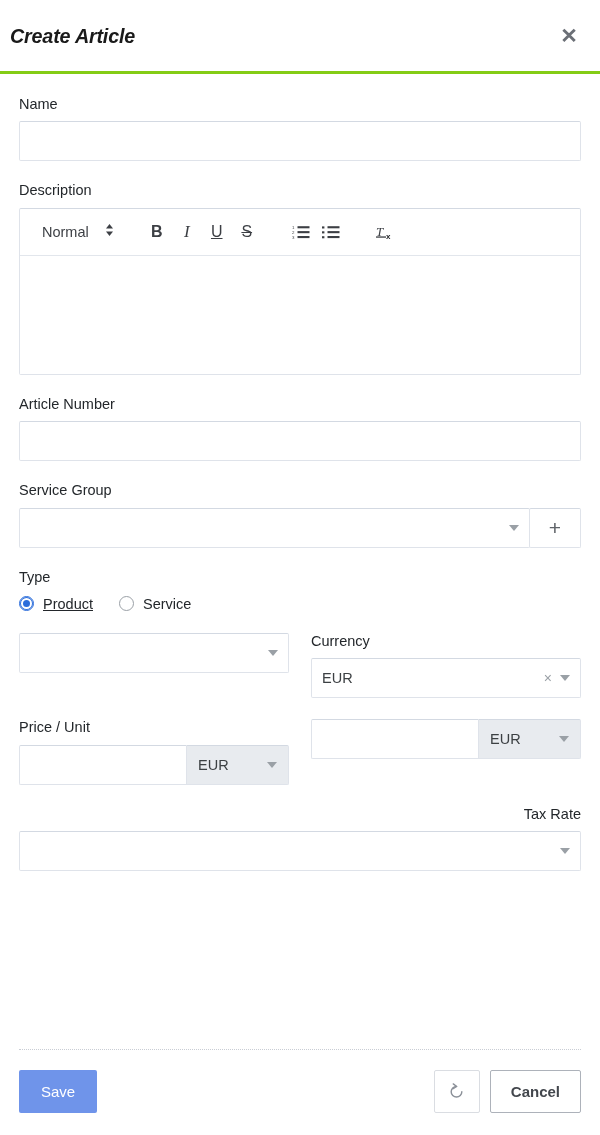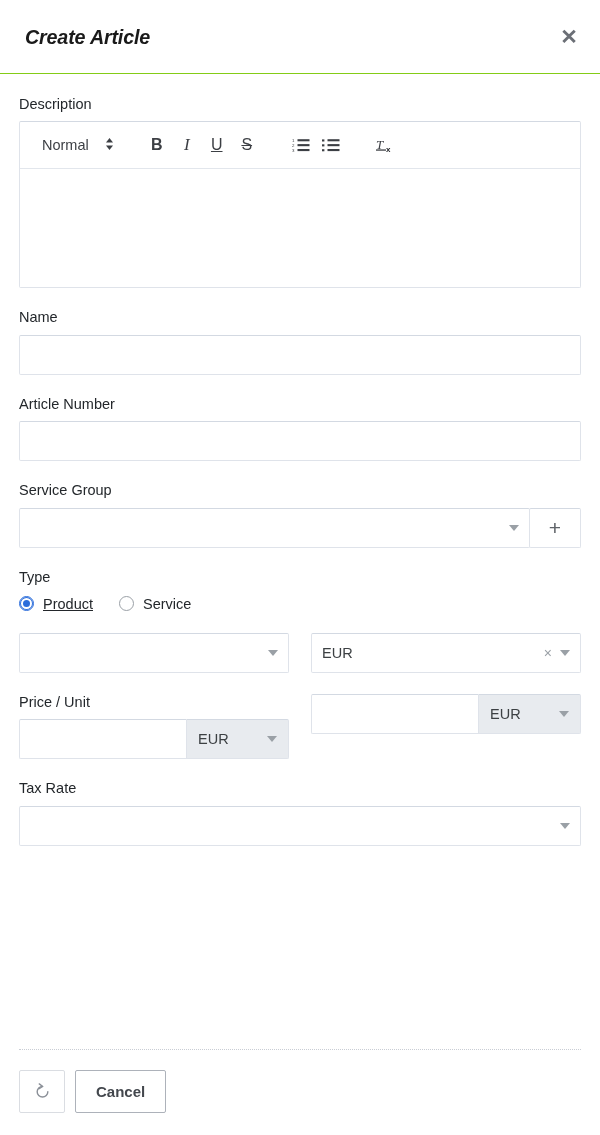--- a/index.html
+++ b/index.html
@@ -21,22 +21,22 @@
     display: flex;
     flex-direction: column;
   }
 
   
   .dialog-header {
     height: 74px;
     display: flex;
     align-items: center;
     justify-content: space-between;
-    padding: 0 19px 0 25px;
-    border-bottom: 1px solid #84cc16;
+    padding: 0 19px 0 10px;
+    border-bottom: 3px solid #84cc16;
     flex: none;
   }
   .dialog-title {
     font-size: 21px;
     font-weight: bold;
     font-style: italic;
     letter-spacing: -0.2px;
     color: #1a1a1a;
     font-family: "Liberation Sans", sans-serif;
     transform: scaleX(0.94);
@@ -287,20 +287,25 @@
 <body>
 
 <div class="dialog">
 
   <div class="dialog-header">
     <div class="dialog-title">Create Article</div>
     <button class="close-btn">✕</button>
   </div>
 
   <div class="dialog-body">
+
+    <div class="field">
+      <label class="field-label">Name</label>
+      <input class="input" type="text" value="" style="">
+    </div>
 
     <div class="field">
       <label class="field-label">Description</label>
       <div class="editor">
         <div class="editor-toolbar">
           <div class="tb-picker">
             <span>Normal</span>
             <span>
               <svg width="9" height="14" viewBox="0 0 9 14" aria-hidden="true">
                 <polygon points="4.5,1 8,5.5 1,5.5" fill="#3c3f44"></polygon>
@@ -341,25 +346,20 @@
               <rect x="1" y="13.4" width="10" height="1.3" fill="#3c3f44"></rect>
               <text x="11" y="16" font-size="8" font-weight="bold" fill="#1f2125" font-family="Liberation Sans, sans-serif">x</text>
             </svg>
           </button>
         </div>
         <div class="editor-area"></div>
       </div>
     </div>
 
     <div class="field">
-      <label class="field-label">Name</label>
-      <input class="input" type="text" value="" style="">
-    </div>
-
-    <div class="field">
       <label class="field-label">Article Number</label>
       <input class="input" type="text" value="" style="">
     </div>
 
     <div class="field">
       <label class="field-label">Service Group</label>
       <div class="input-group">
         <div class="select-box">
           <span class="select-value"></span>
           <span class="caret"></span>
@@ -383,20 +383,21 @@
     </div>
 
     <div class="row2 field">
       <div class="col">
         <div class="select-box">
           <span class="select-value"></span>
           <span class="caret"></span>
         </div>
       </div>
       <div class="col">
+        <label class="field-label">Currency</label>
         <div class="select-box">
           <span class="select-value">EUR</span>
           <span class="clear-x">×</span>
           <span class="caret"></span>
         </div>
       </div>
     </div>
 
     <div class="row2 field">
       <div class="col">
@@ -413,33 +414,34 @@
         <div class="addon-group">
           <input class="input" type="text" value="" style="">
           <div class="addon">
             <span class="addon-text">EUR</span>
             <span class="caret"></span>
           </div>
         </div>
       </div>
     </div>
 
-    <div class="field" style="margin-bottom:20px;">
+    <div class="field" style="margin-bottom:20px;text-align:right;">
       <label class="field-label">Tax Rate</label>
       <div class="select-box">
         <span class="select-value"></span>
         <span class="caret"></span>
       </div>
     </div>
 
   </div>
 
   <div class="footer-sep"></div>
 
   <div class="dialog-footer">
+    <button class="btn-save">Save</button>
     <div class="footer-right">
       <button class="btn-reset">
         <svg width="19" height="19" viewBox="0 0 20 20" aria-hidden="true">
           <path d="M10 4.6 A5.6 5.6 0 1 0 15.6 10.2" fill="none" stroke="#8b9098" stroke-width="1.5" stroke-linecap="round"></path>
           <polyline points="6.6,2.0 10.2,4.7 6.4,7.1" fill="none" stroke="#8b9098" stroke-width="1.5" stroke-linecap="round" stroke-linejoin="round"></polyline>
         </svg>
       </button>
       <button class="btn-cancel">Cancel</button>
     </div>
   </div>

